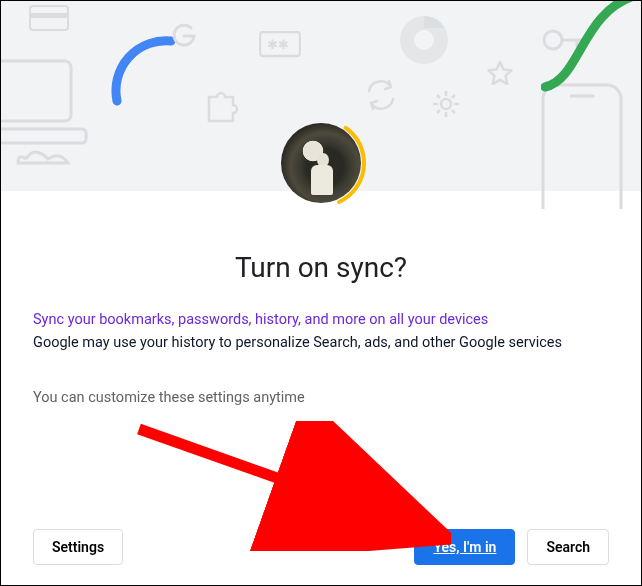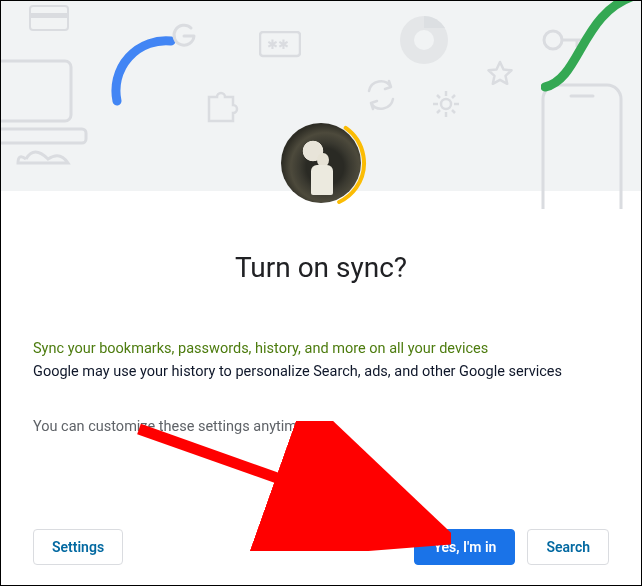--- a/index.html
+++ b/index.html
@@ -58,25 +58,25 @@
       border-radius:50%;
     }
     .content {
       padding: 60px 32px 0 32px;
     }
     .title {
       text-align: center;
       font-size: 28px;
       font-weight: 400;
       color: #202124;
-      margin-bottom: 56px;
+      margin-bottom: 27px;
     }
     .line1 {
       font-size: 14.5px;
-      color: #4d7c0f;
+      color: #6d28d9;
       margin-bottom: 4px;
     }
     .line2 {
       font-size: 14.5px;
       color: #0f172a;
       line-height: 1.45;
       margin-bottom: 36px;
     }
     .line3 {
       font-size: 14.5px;
@@ -92,26 +92,27 @@
     }
     .btn {
       font-family: inherit;
       font-size: 14px;
       font-weight: 600;
       padding: 9px 18px;
       border-radius: 4px;
       cursor: pointer;
       border: 1px solid #dadce0;
       background: #fff;
-      color: #0369a1;
+      color: #000000;
     }
     .btn-primary {
       background: #1a73e8;
       border-color: #1a73e8;
       color: #fff;
+      text-decoration: underline;
     }
     .spacer { flex: 1; }
     .arrow {
       position: absolute;
       pointer-events: none;
     }
   </style>
 </head>
 <body>
 

